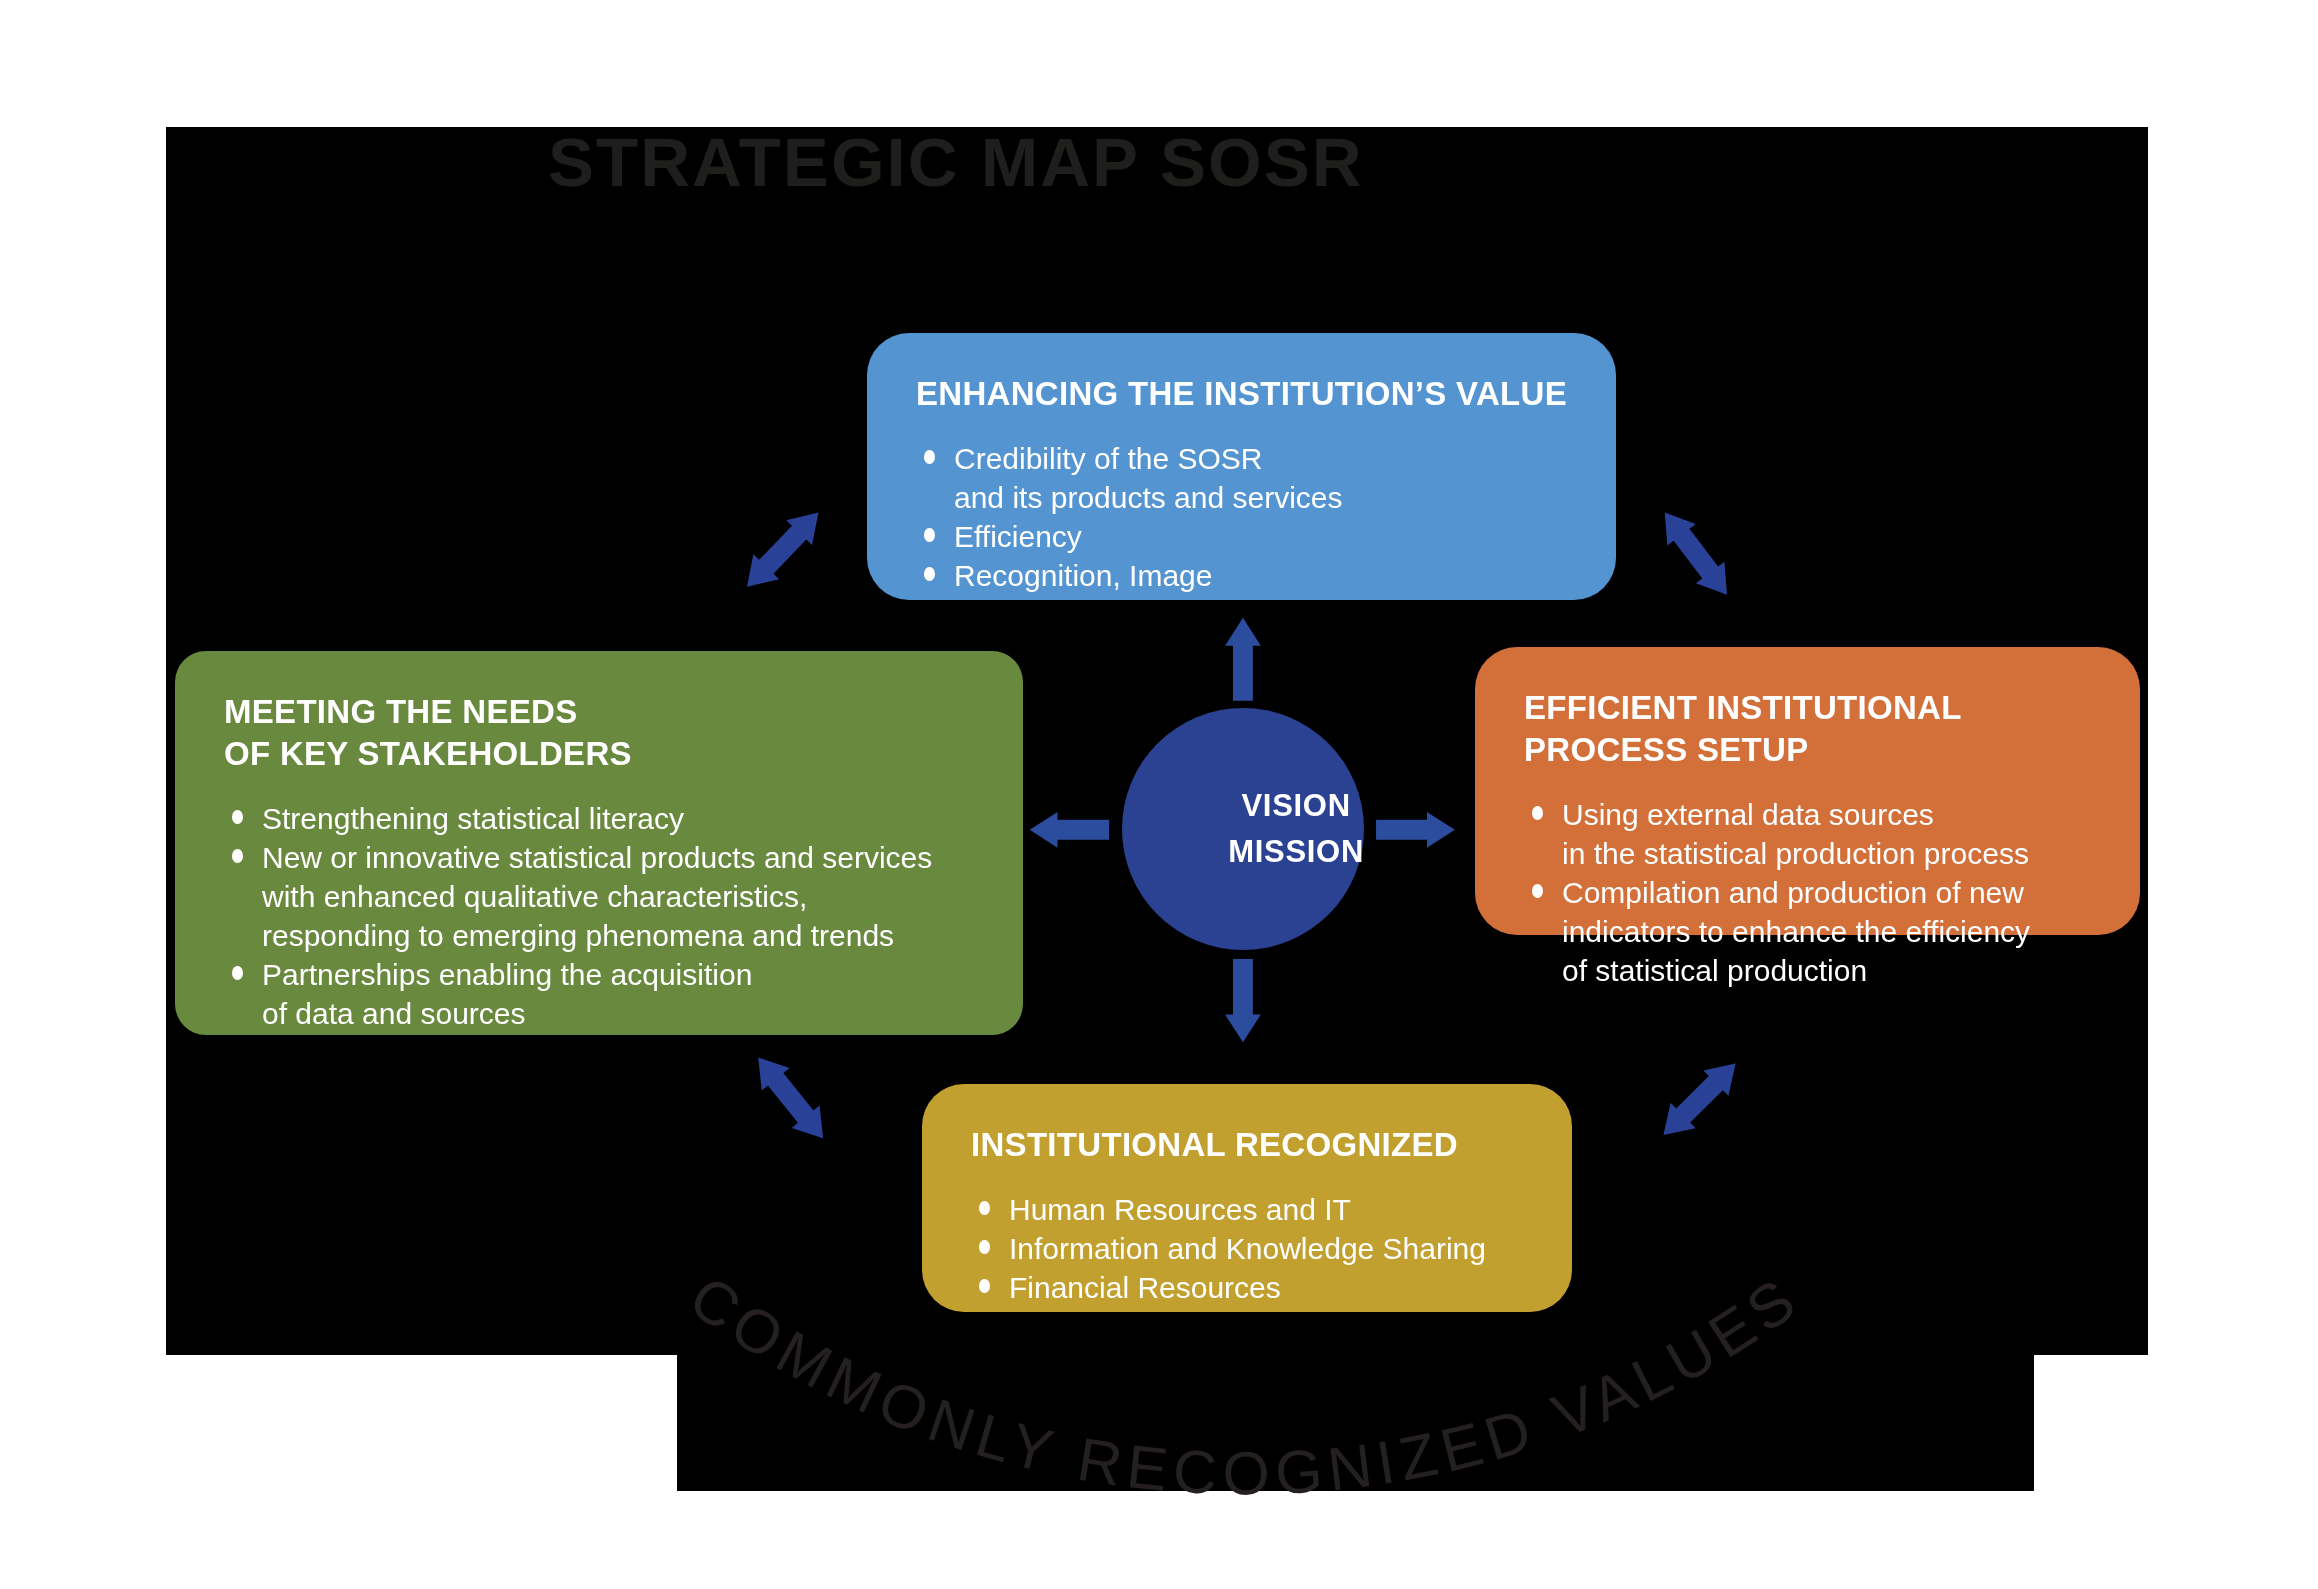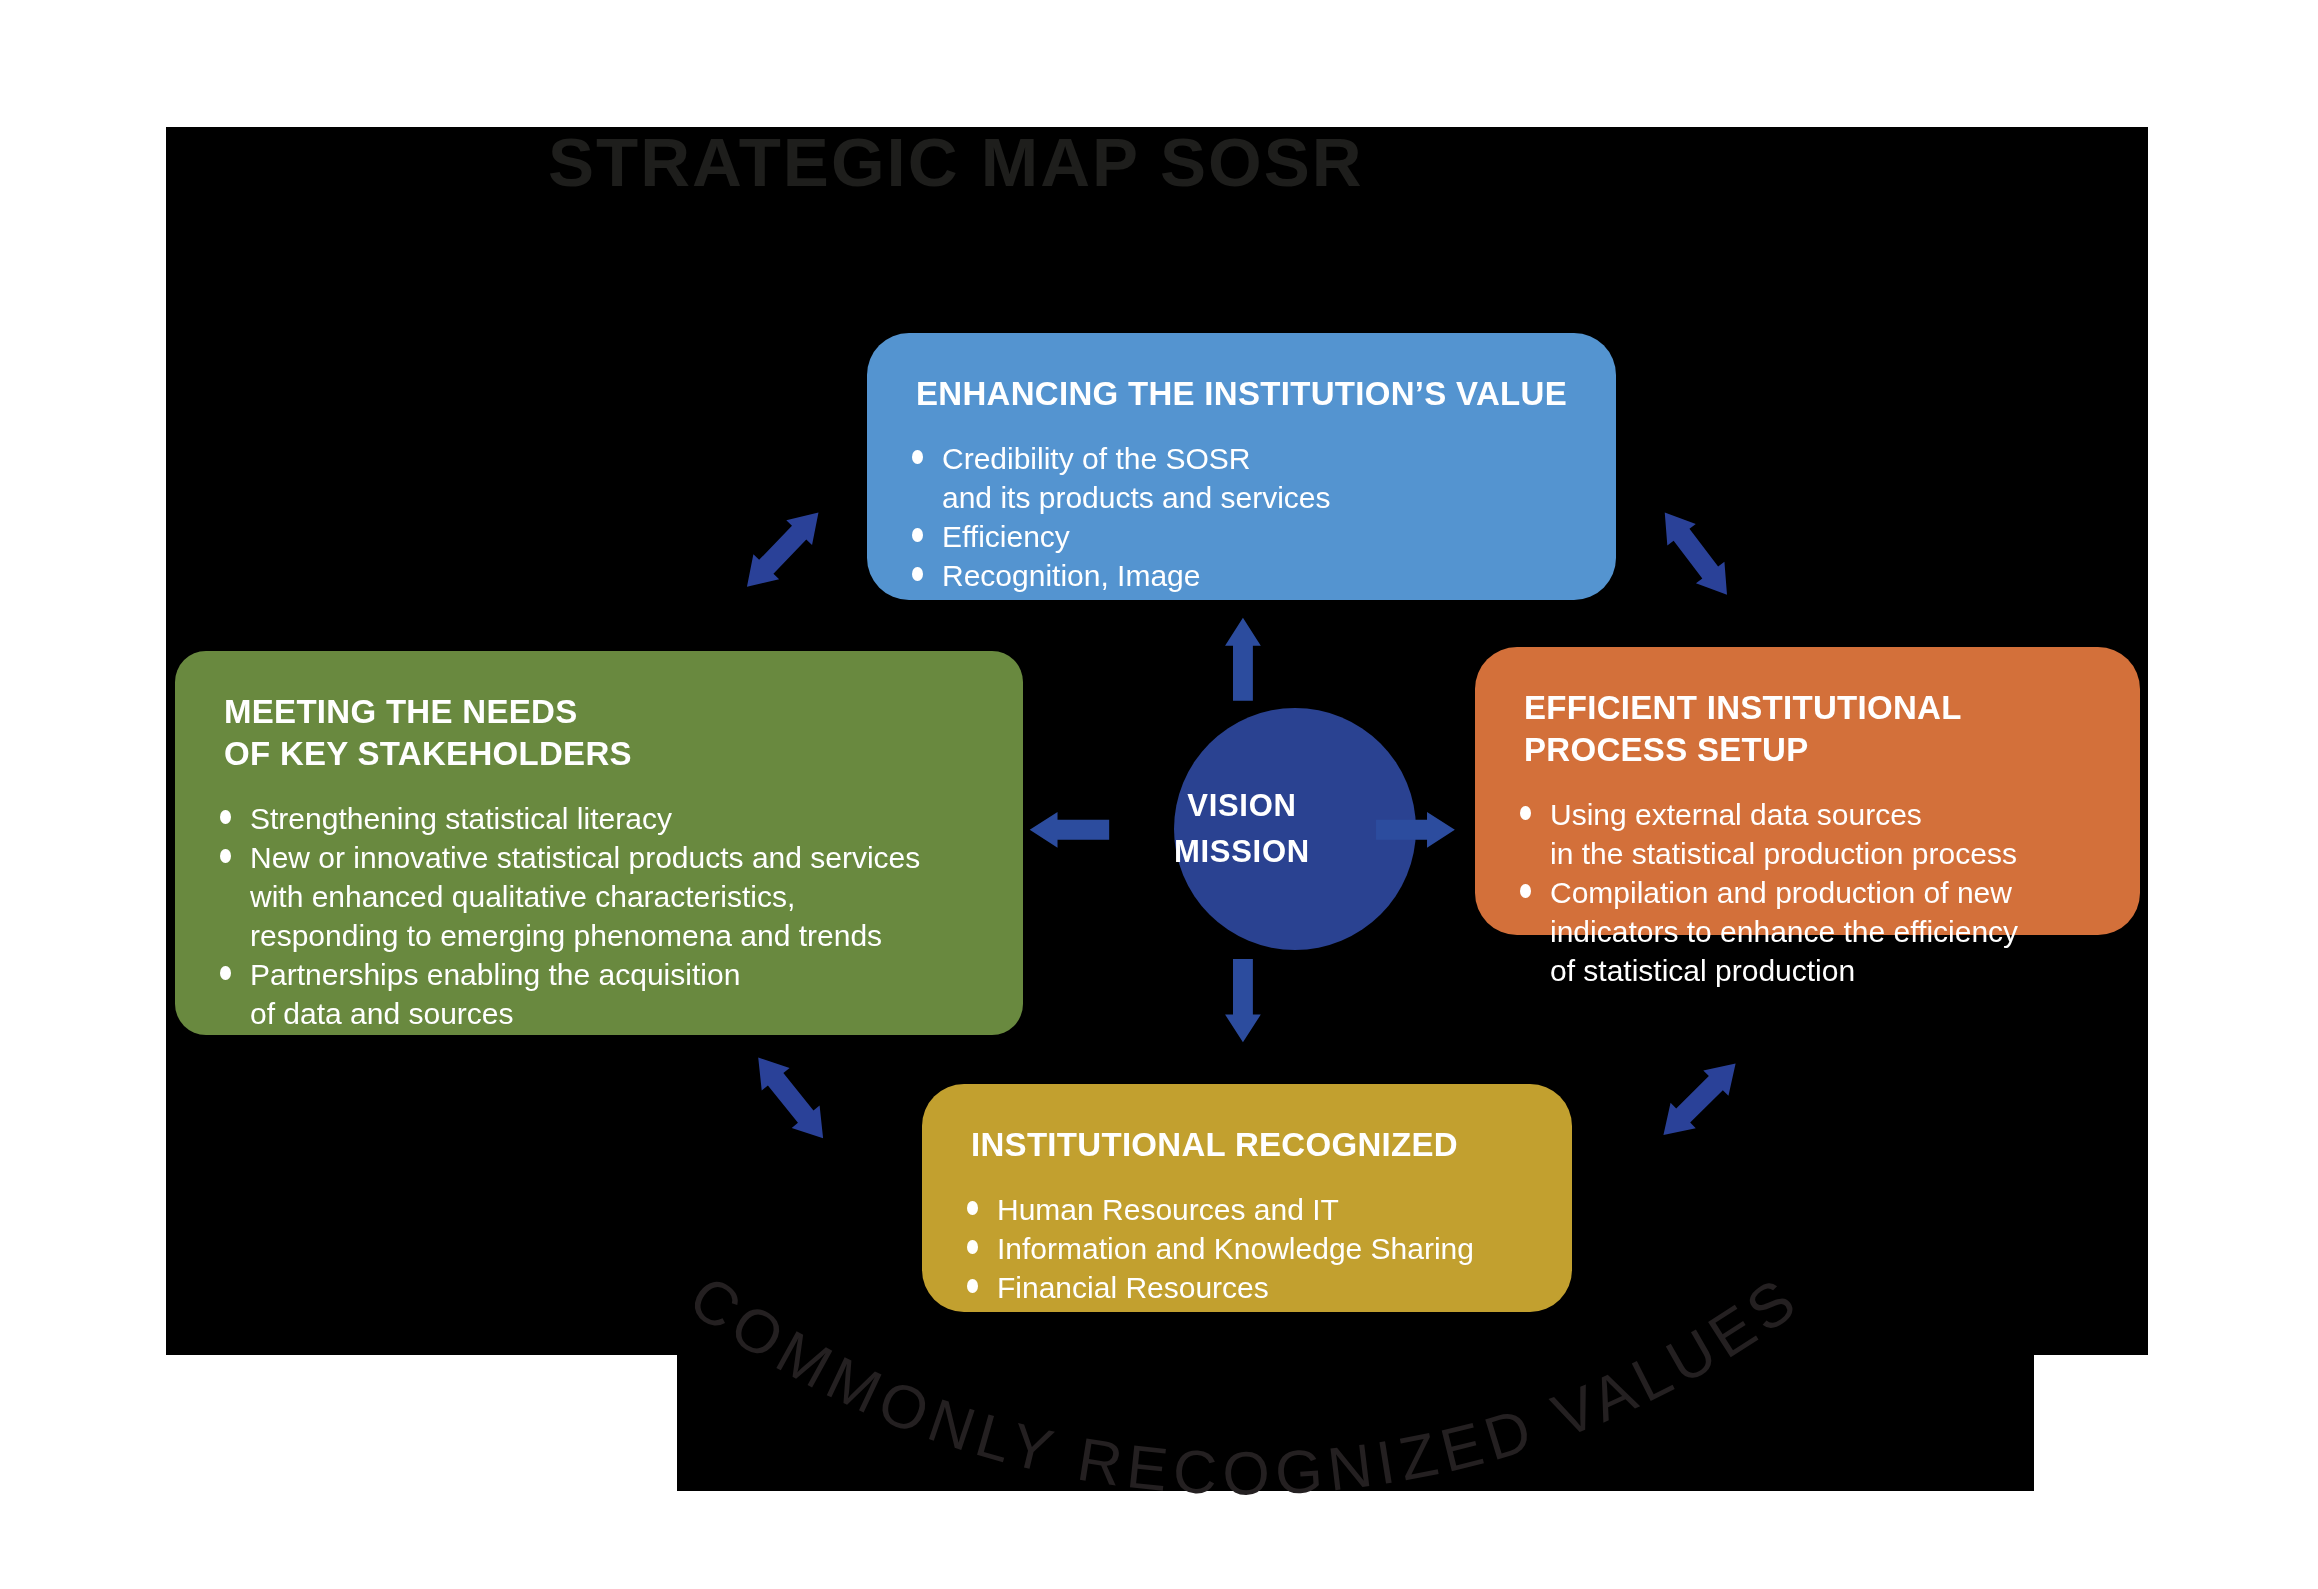--- a/index.html
+++ b/index.html
@@ -16,38 +16,38 @@
     color:var(--title-color); white-space:pre;
   }
 
   .box { position:absolute; border-radius:42px; color:#ffffff; }
   .box h3 {
     margin:8px; padding:32px 20px 0 41px;
     font-size:33px; line-height:42px; font-weight:bold;
     letter-spacing:0.3px; white-space:pre;
   }
   .box ul {
-    list-style:none; margin:24px 0 0 4px; padding:0 16px 0 41px;
+    list-style:none; margin:24px 0 0 16px; padding:0 16px 0 41px;
     font-size:30px; line-height:39px;
   }
   .box li { position:relative; padding-left:30px; white-space:pre; }
   .box li::before {
     content:""; position:absolute; left:0; top:11.3px;
     width:10.6px; height:14px; border-radius:50%; background:#ffffff;
   }
 
   .box-top    { left:867px; top:333px;  width:749px; height:267px; background:var(--box-top); }
   .box-left   { left:175px;  top:651px;  width:848px; height:384px; background:var(--box-left);border-radius:31px; }
   .box-right  { left:1475px; top:647px;  width:665px; height:288px; background:var(--box-right); }
   .box-bottom { left:922px; top:1084px; width:650px;  height:228px; background:var(--box-bottom); }
 
   .center-circle {
-    position:absolute; left:1174px; top:708px; width:242px; height:242px;
+    position:absolute; left:1122px; top:708px; width:242px; height:242px;
     border-radius:50%; background:var(--circle);
-    display:flex; align-items:center; justify-content:flex-start;
+    display:flex; align-items:center; justify-content:flex-end;
   }
   .center-text {
     color:#ffffff; font-size:31px; line-height:46px; font-weight:bold;
     text-align:center; white-space:pre; letter-spacing:0.7px;
   }
 
   .overlay { position:absolute; left:0; top:0; width:2319px; height:1590px; pointer-events:none; }
   .arrow-cardinal { fill:var(--arrow); }
   .arrow-diagonal { fill:var(--arrow-diag); }
   .curved {

